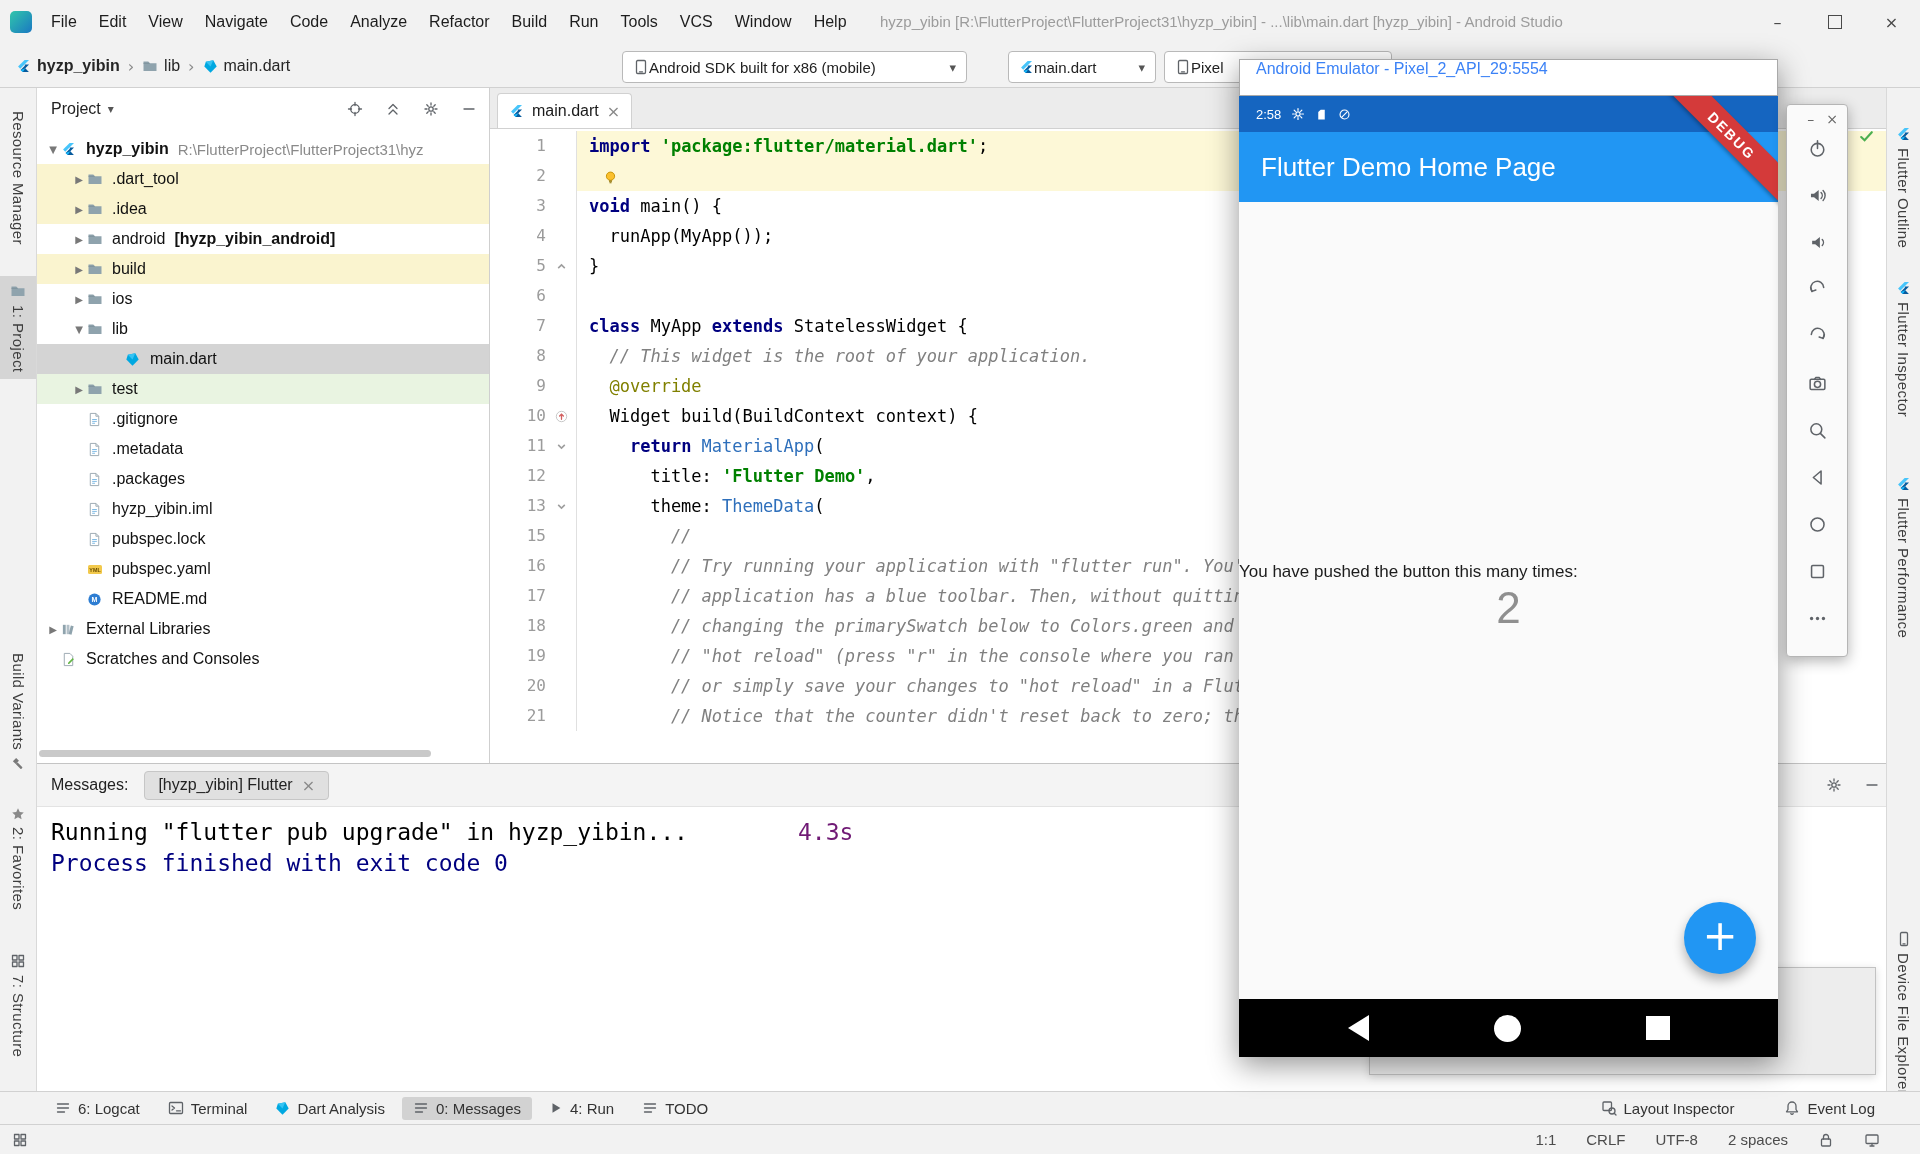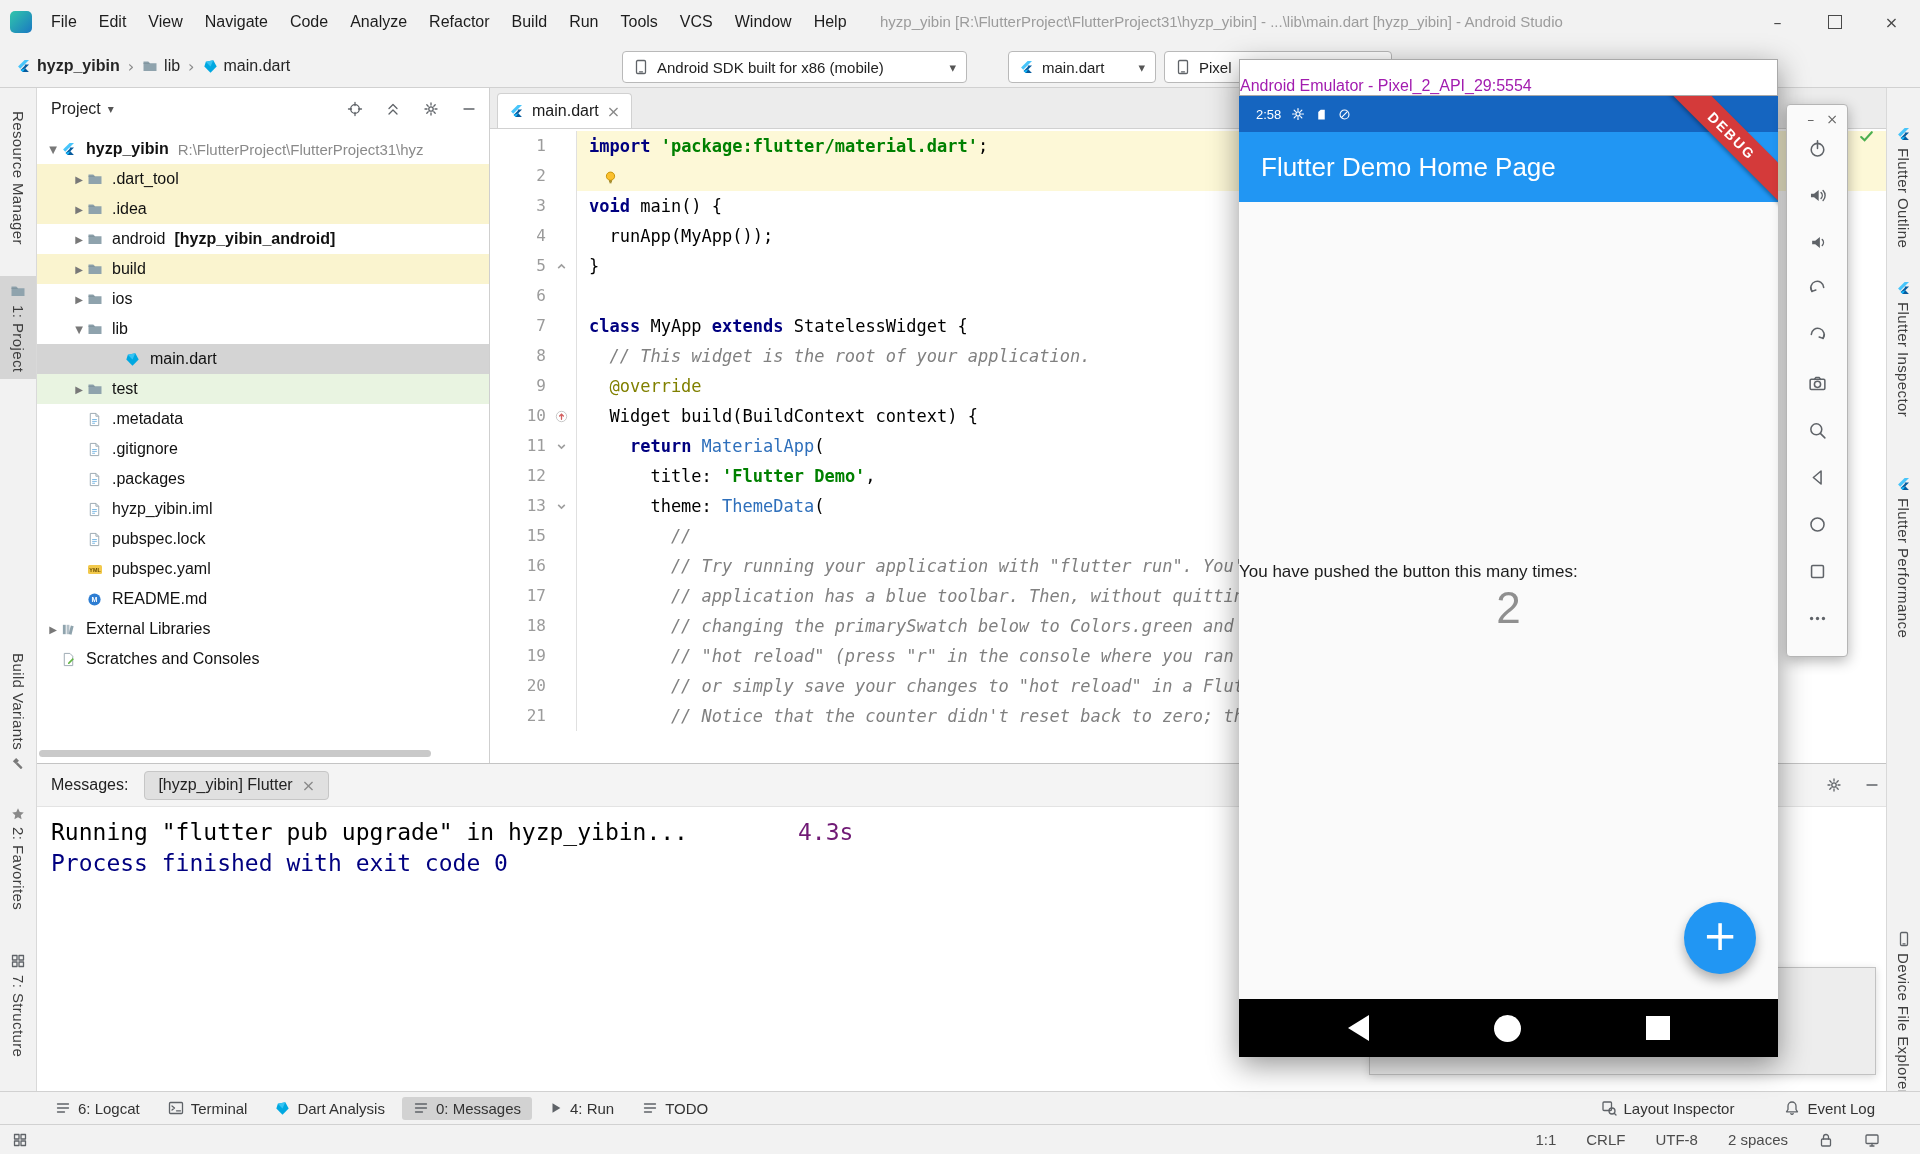--- a/index.html
+++ b/index.html
@@ -18,21 +18,21 @@
   .win-controls{position:absolute;right:0;top:0;display:flex;}
   .win-btn{width:57px;height:44px;display:flex;align-items:center;justify-content:center;color:#4a4a4a;font-size:16px;font-family:"DejaVu Sans",sans-serif;}
   .box-glyph{width:12px;height:12px;border:1.5px solid #4a4a4a;}
 
   
   .toolbar{position:absolute;left:0;top:44px;width:100%;height:44px;border-bottom:1px solid #d1d1d1;box-sizing:border-box;}
   .breadcrumbs{position:absolute;left:16px;top:0;height:44px;display:flex;align-items:center;gap:8px;font-size:16px;color:#262626;}
   .crumb{display:flex;align-items:center;gap:6px;}
   .crumb-sep{color:#8a8a8a;font-family:"DejaVu Sans",sans-serif;}
   .combo{position:absolute;top:7px;height:32px;background:#fff;border:1px solid #b9b9b9;border-radius:4px;
-         display:flex;align-items:center;gap:8px;padding:0 10px;font-size:15px;color:#222;box-sizing:border-box;white-space:nowrap;overflow:hidden;}
+         display:flex;align-items:center;gap:0;padding:0 10px;font-size:15px;color:#222;box-sizing:border-box;white-space:nowrap;overflow:hidden;}
   #combo-device{left:622px;width:345px;}
   #combo-config{left:1008px;width:148px;}
   #combo-target{left:1164px;width:228px;}
   .combo .caret{margin-left:auto;color:#555;font-family:"DejaVu Sans",sans-serif;font-size:13px;}
   .icon-btn{position:absolute;top:54px;width:26px;height:26px;display:flex;align-items:center;justify-content:center;}
   #btn-plug{left:1802px;}
   #btn-search{left:1848px;}
 
   
   .stripe{position:absolute;top:88px;height:1003px;background:#f2f2f2;box-sizing:border-box;z-index:1;}
@@ -105,22 +105,22 @@
              display:flex;align-items:center;font-size:15px;color:#4c4c4c;box-sizing:border-box;z-index:2;}
   .sb-left{margin-left:12px;display:flex;align-items:center;}
   .sb-right{margin-left:auto;margin-right:40px;display:flex;align-items:center;gap:30px;}
 
   
   .ghost{position:absolute;left:1369px;top:967px;width:507px;height:108px;background:#ededed;border:1px solid #c2c2c2;
          box-shadow:0 2px 8px rgba(0,0,0,.15);z-index:5;box-sizing:border-box;}
 
   
   .emu{position:absolute;left:1239px;top:59px;width:539px;z-index:10;box-shadow:0 8px 28px rgba(0,0,0,.42);}
-  .emu-title{height:37px;background:#fff;border:1px solid #a9a9a9;box-sizing:border-box;display:flex;align-items:flex-end;
-             padding-left:0;font-size:16px;color:#a21caf;}
+  .emu-title{height:37px;background:#fff;border:1px solid #a9a9a9;box-sizing:border-box;display:flex;align-items:flex-start;
+             padding-left:16px;font-size:16px;color:#3b82f6;}
   .phone{position:relative;width:539px;height:961px;background:#fafafa;overflow:hidden;}
   .p-status{height:36px;background:#1565c0;display:flex;align-items:center;color:#fff;padding:0 17px;gap:10px;font-size:13px;}
   .p-status .batt{margin-left:auto;margin-right:44px;}
   .p-appbar{height:70px;background:#2196f3;display:flex;align-items:center;padding-left:22px;color:#fff;font-size:26px;}
   .banner-wrap{position:absolute;top:36px;right:0;width:120px;height:120px;overflow:hidden;pointer-events:none;margin-top:-36px;}
   .banner{position:absolute;top:26px;right:-46px;width:184px;height:27px;background:#d43a3a;transform:rotate(45deg);
           display:flex;align-items:center;justify-content:center;color:#fff;font-size:14px;font-weight:bold;letter-spacing:2px;
           box-shadow:0 2px 4px rgba(0,0,0,.3);}
   .p-line1{position:absolute;left:0;right:0;top:466px;text-align:left;font-size:17px;color:#1c1c1c;}
   .p-count{position:absolute;left:0;right:0;top:487px;text-align:center;font-size:44px;color:#8f8f8f;}
@@ -460,32 +460,32 @@
         </div>
         <div class="trow" style="padding-left: 34px;">
           <span class="arr"></span>
           <span class="ticon">
             <svg width="15" height="15" viewBox="0 0 16 16">
               <path d="M3.5 1.5h6l3 3v10h-9z" fill="#fff" stroke="#9aa7b0"></path>
               <path d="M9.5 1.5v3h3" fill="none" stroke="#9aa7b0"></path>
               <path d="M5.5 8h5M5.5 10h5M5.5 12h3" stroke="#77b6e2"></path>
             </svg>
           </span>
-          <span class="tlabel">.metadata</span>
+          <span class="tlabel">.gitignore</span>
         </div>
         <div class="trow" style="padding-left: 34px;">
           <span class="arr"></span>
           <span class="ticon">
             <svg width="15" height="15" viewBox="0 0 16 16">
               <path d="M3.5 1.5h6l3 3v10h-9z" fill="#fff" stroke="#9aa7b0"></path>
               <path d="M9.5 1.5v3h3" fill="none" stroke="#9aa7b0"></path>
               <path d="M5.5 8h5M5.5 10h5M5.5 12h3" stroke="#77b6e2"></path>
             </svg>
           </span>
-          <span class="tlabel">.gitignore</span>
+          <span class="tlabel">.metadata</span>
         </div>
         <div class="trow" style="padding-left: 34px;">
           <span class="arr"></span>
           <span class="ticon">
             <svg width="15" height="15" viewBox="0 0 16 16">
               <path d="M3.5 1.5h6l3 3v10h-9z" fill="#fff" stroke="#9aa7b0"></path>
               <path d="M9.5 1.5v3h3" fill="none" stroke="#9aa7b0"></path>
               <path d="M5.5 8h5M5.5 10h5M5.5 12h3" stroke="#77b6e2"></path>
             </svg>
           </span>

